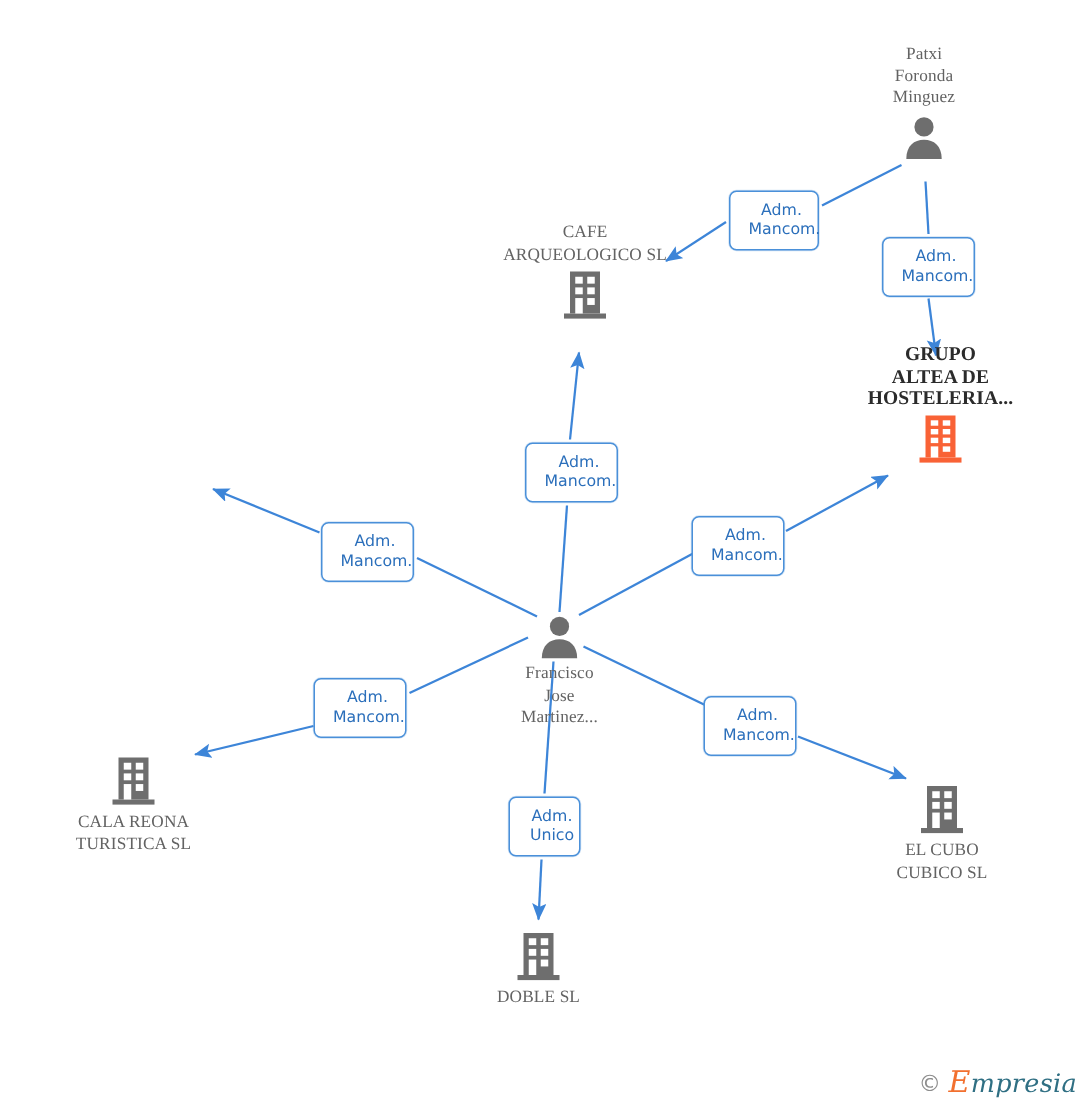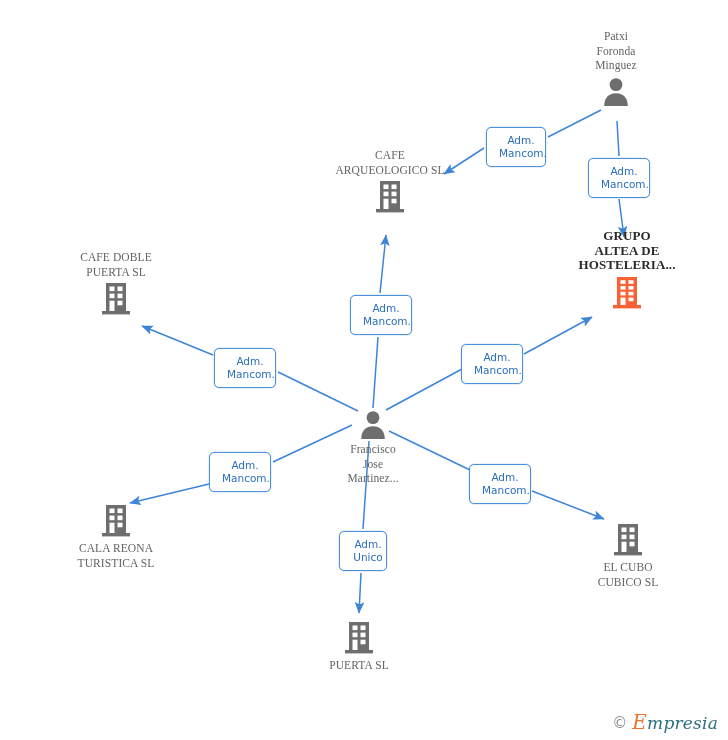--- a/index.html
+++ b/index.html
@@ -173,50 +173,34 @@
         <rect x="9.5" y="10" width="5" height="3.6" fill="#ffffff"></rect>
         <rect x="17.5" y="10" width="5" height="3.6" fill="#ffffff"></rect>
         <rect x="9.5" y="15.8" width="5" height="3.6" fill="#ffffff"></rect>
         <rect x="17.5" y="15.8" width="5" height="3.6" fill="#ffffff"></rect>
         <rect x="9.5" y="21.6" width="5" height="7.4" fill="#ffffff"></rect>
         <rect x="17.5" y="21.6" width="5" height="3.6" fill="#ffffff"></rect>
       </svg>
     </span>
   </div>
 
-  <div class="node label-above" style="left:116px; top:250px;">
-    <span class="node-label">CAFE DOBLE
-PUERTA SL</span>
-    <span class="icon-wrap">
-      <svg width="32" height="34" viewBox="0 0 32 34">
-        <rect x="6" y="1" width="20" height="28" fill="#6e6e6e"></rect>
-        <rect x="2" y="29" width="28" height="3.4" fill="#6e6e6e"></rect>
-        <rect x="9.5" y="4.5" width="5" height="4.6" fill="#ffffff"></rect>
-        <rect x="17.5" y="4.5" width="5" height="4.6" fill="#ffffff"></rect>
-        <rect x="9.5" y="11.6" width="5" height="4.6" fill="#ffffff"></rect>
-        <rect x="17.5" y="11.6" width="5" height="4.6" fill="#ffffff"></rect>
-        <rect x="9.5" y="18.7" width="5" height="10.3" fill="#ffffff"></rect>
-        <rect x="17.5" y="18.7" width="5" height="4.6" fill="#ffffff"></rect>
-      </svg>
-    </span>
-  </div>
 
   <div class="node label-below" style="left:373px; top:409px;">
     <span class="icon-wrap">
       <svg width="30" height="30" viewBox="0 0 30 30">
         <circle cx="15" cy="8.6" r="6.4" fill="#6e6e6e"></circle>
         <path d="M3.2,30 C3.2,21.2 8.4,17.2 15,17.2 C21.6,17.2 26.8,21.2 26.8,30 Z" fill="#6e6e6e"></path>
       </svg>
     </span>
     <span class="node-label">Francisco
 Jose
 Martinez...</span>
   </div>
 
-  <div class="node label-below" style="left:116px; top:504px;">
+  <div class="node label-below" style="left:89px; top:504px;">
     <span class="icon-wrap">
       <svg width="32" height="34" viewBox="0 0 32 34">
         <rect x="6" y="1" width="20" height="28" fill="#6e6e6e"></rect>
         <rect x="2" y="29" width="28" height="3.4" fill="#6e6e6e"></rect>
         <rect x="9.5" y="4.5" width="5" height="4.6" fill="#ffffff"></rect>
         <rect x="17.5" y="4.5" width="5" height="4.6" fill="#ffffff"></rect>
         <rect x="9.5" y="11.6" width="5" height="4.6" fill="#ffffff"></rect>
         <rect x="17.5" y="11.6" width="5" height="4.6" fill="#ffffff"></rect>
         <rect x="9.5" y="18.7" width="5" height="10.3" fill="#ffffff"></rect>
         <rect x="17.5" y="18.7" width="5" height="4.6" fill="#ffffff"></rect>
@@ -249,21 +233,21 @@
         <rect x="6" y="1" width="20" height="28" fill="#6e6e6e"></rect>
         <rect x="2" y="29" width="28" height="3.4" fill="#6e6e6e"></rect>
         <rect x="9.5" y="4.5" width="5" height="4.6" fill="#ffffff"></rect>
         <rect x="17.5" y="4.5" width="5" height="4.6" fill="#ffffff"></rect>
         <rect x="9.5" y="11.6" width="5" height="4.6" fill="#ffffff"></rect>
         <rect x="17.5" y="11.6" width="5" height="4.6" fill="#ffffff"></rect>
         <rect x="9.5" y="18.7" width="5" height="10.3" fill="#ffffff"></rect>
         <rect x="17.5" y="18.7" width="5" height="4.6" fill="#ffffff"></rect>
       </svg>
     </span>
-    <span class="node-label">PUERTA SL</span>
+    <span class="node-label">DOBLE SL</span>
   </div>
 
   <div class="edge-tag" style="left:486px; top:127px; width:60px; height:40px;">Adm.
 Mancom.</div>
 
   <div class="edge-tag" style="left:588px; top:158px; width:62px; height:40px;">Adm.
 Mancom.</div>
 
   <div class="edge-tag" style="left:350px; top:295px; width:62px; height:40px;">Adm.
 Mancom.</div>

